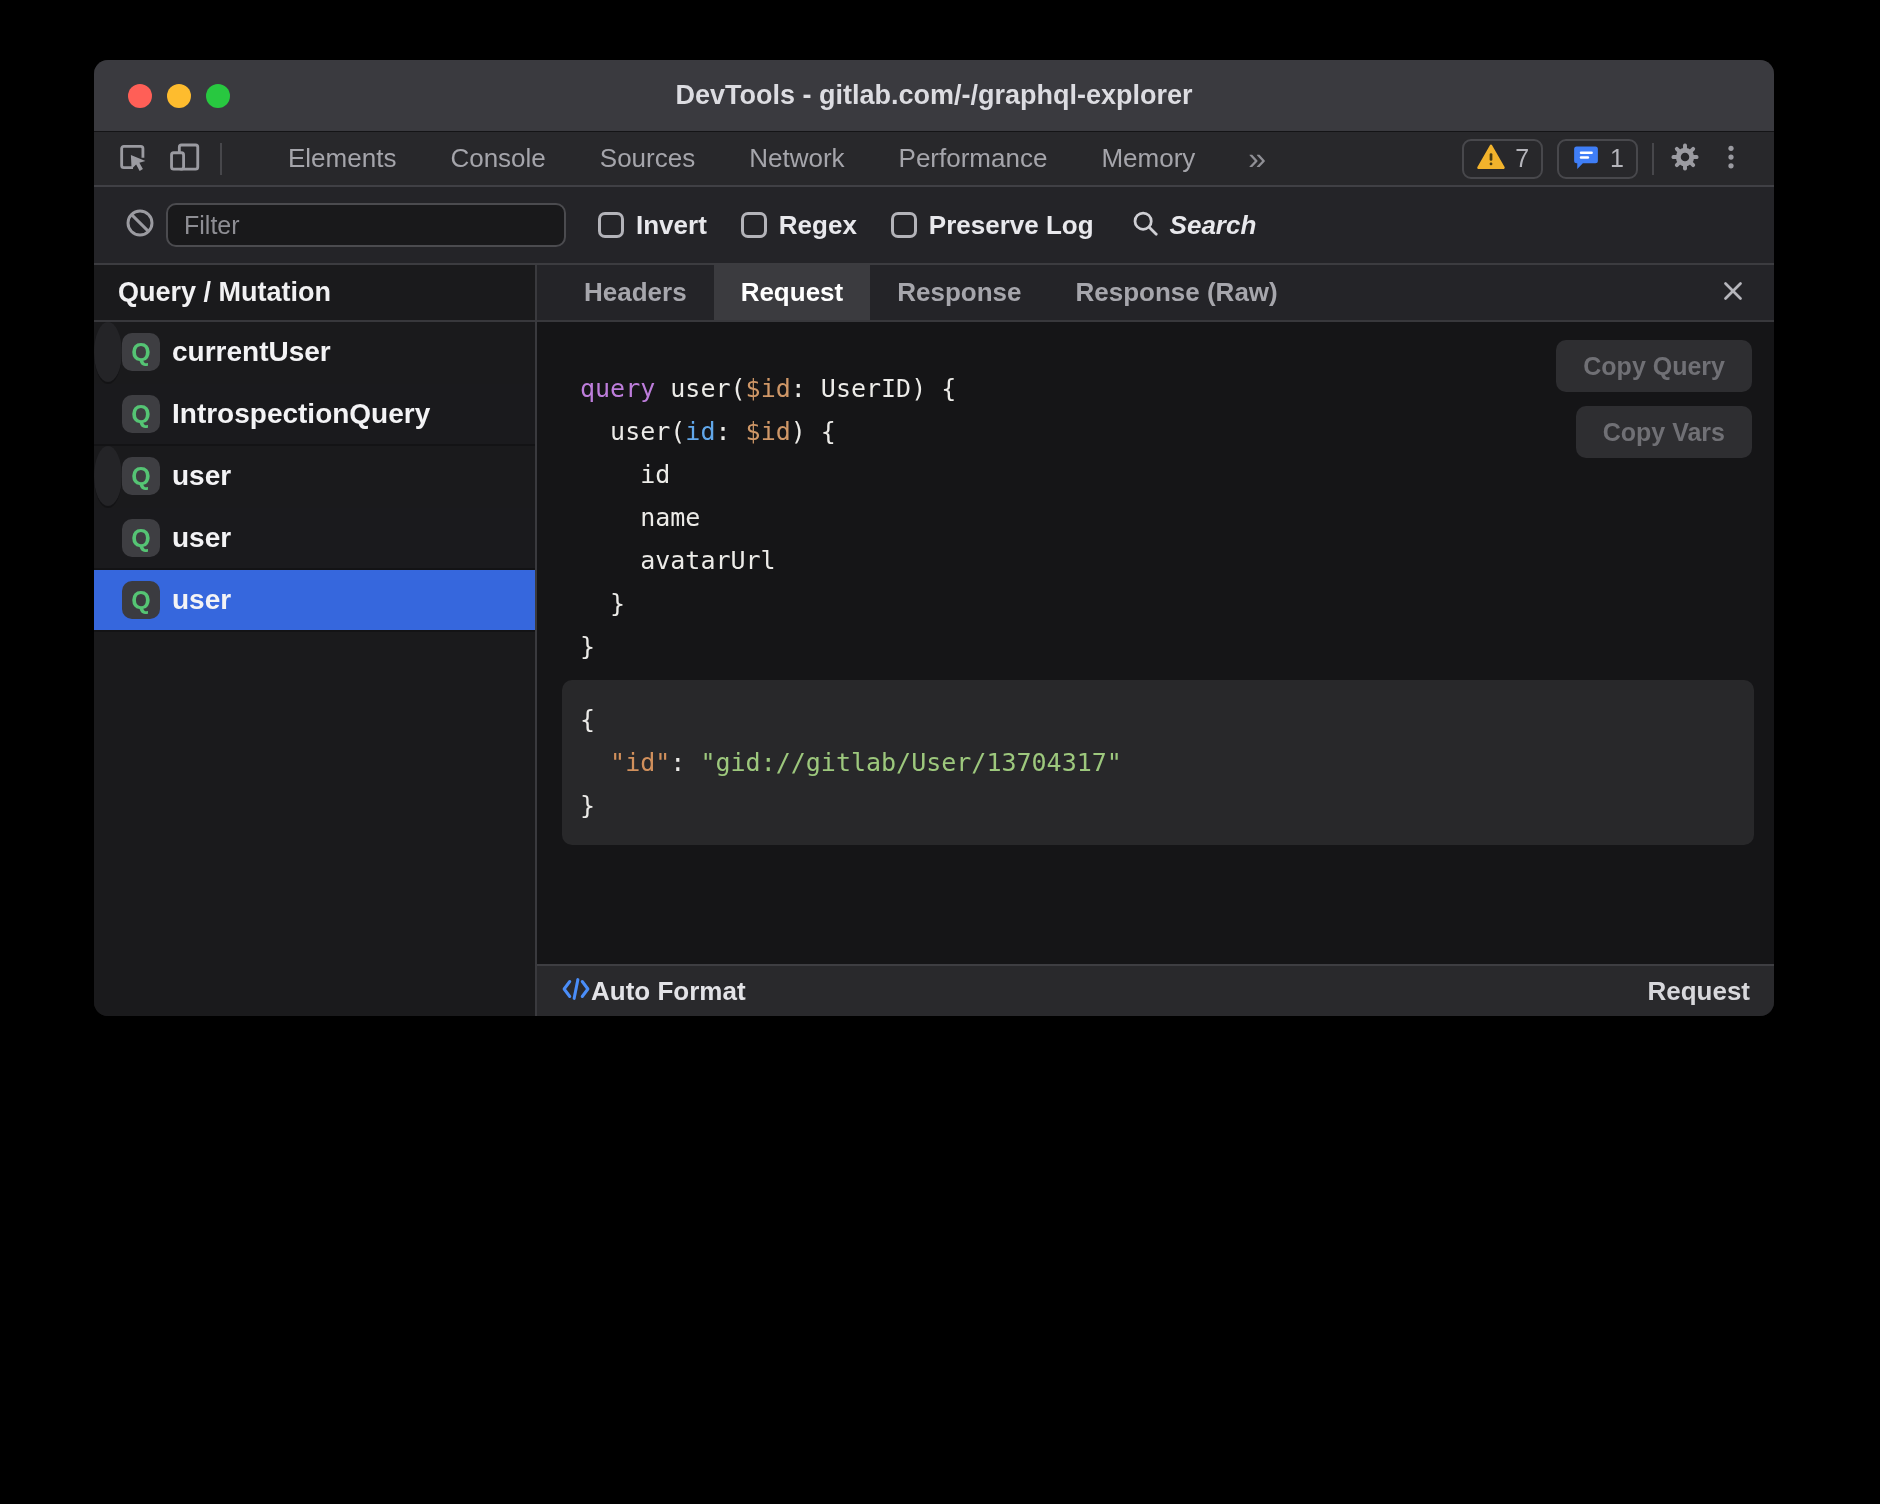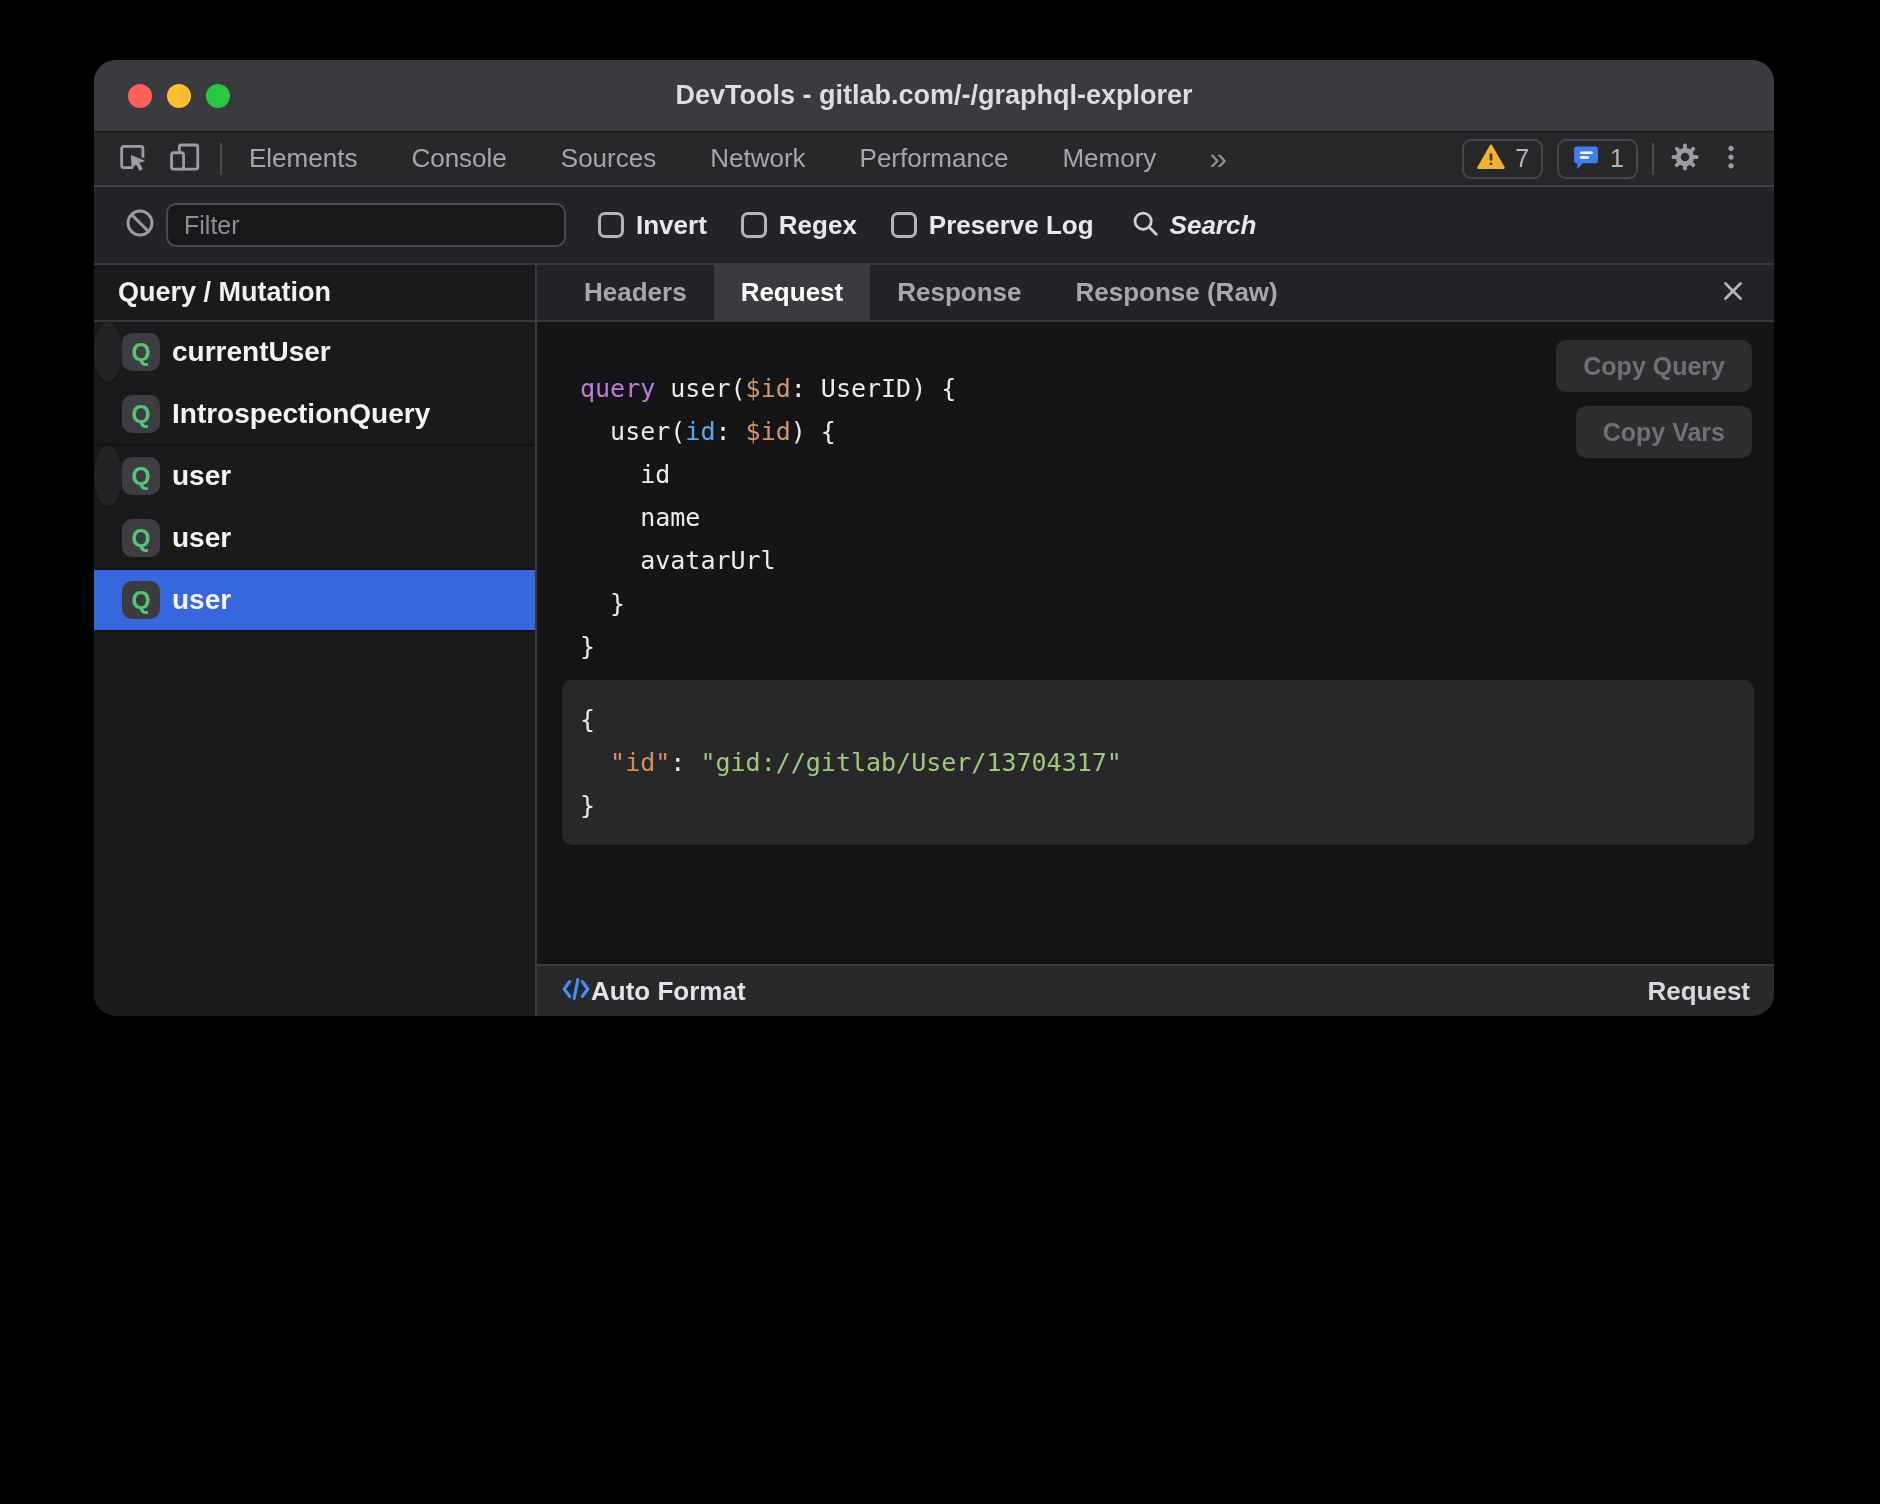--- a/index.html
+++ b/index.html
@@ -8,21 +8,21 @@
     position: relative;
     width: 1880px; height: 1504px;
     background:#000;
     font-family: "Liberation Sans", sans-serif;
     overflow: hidden;
   }
   .window {
     position: absolute; left: 94px; top: 60px;
     width: 1680px; height: 956px;
     background: #1b1b1d;
-    border-radius: 22px;
+    border-radius: 14px;
     overflow: hidden;
     display: flex; flex-direction: column;
   }
   
   .titlebar {
     flex: 0 0 72px;
     background: #3a3a3f;
     border-bottom: 1px solid #141416;
     display: flex; align-items: center; justify-content: center;
     position: relative;
@@ -35,21 +35,21 @@
   .title { font-size:27px; font-weight:bold; color:#dcdce1; }
   
   .tabbar {
     flex: 0 0 55px;
     background:#28282b;
     border-bottom: 2px solid #404045;
     display:flex; align-items:stretch;
   }
   .tb-icons { display:flex; align-items:center; padding:0 18px 0 22px; gap:18px; }
   .tb-sep { width:2px; height:32px; background:#47474b; align-self:center; }
-  .tabs { display:flex; align-items:stretch; }
+  .tabs { display:flex; align-items:stretch;padding-left:39px; }
   .tab { display:flex; align-items:center; padding:0 27px; font-size:26px; color:#a5a5ab; cursor:default; }
   .tab.active { background:#060607; color:#f4f4f6; }
   .more { display:flex; align-items:center; padding:0 26px; color:#8f8f95; font-size:32px; }
   .tb-right { margin-left:auto; display:flex; align-items:center; gap:14px; padding-right:28px; }
   .pill { display:flex; align-items:center; gap:9px; height:40px; padding:0 12px; border:2px solid #48484c; border-radius:9px; }
   .pill .count { font-size:25px; color:#b5b5bb; }
   
   .toolbar {
     flex: 0 0 70px;
     background:#242428;

